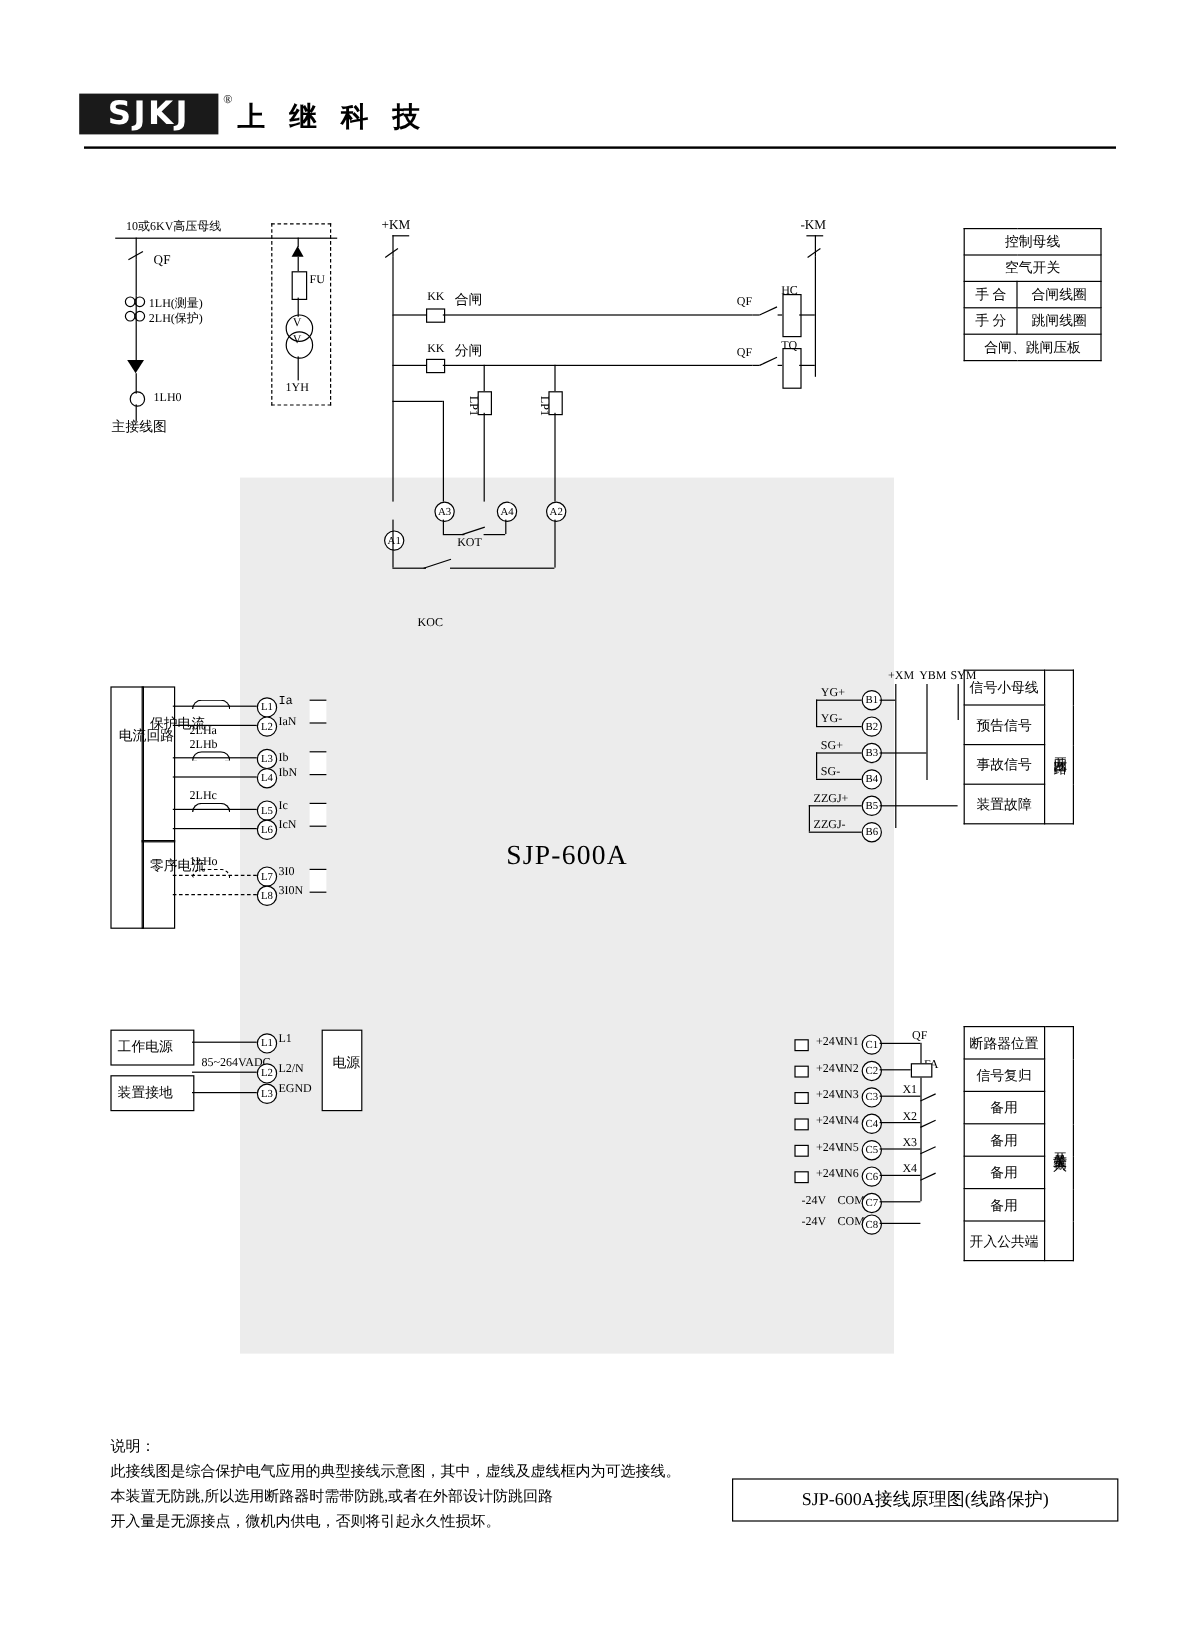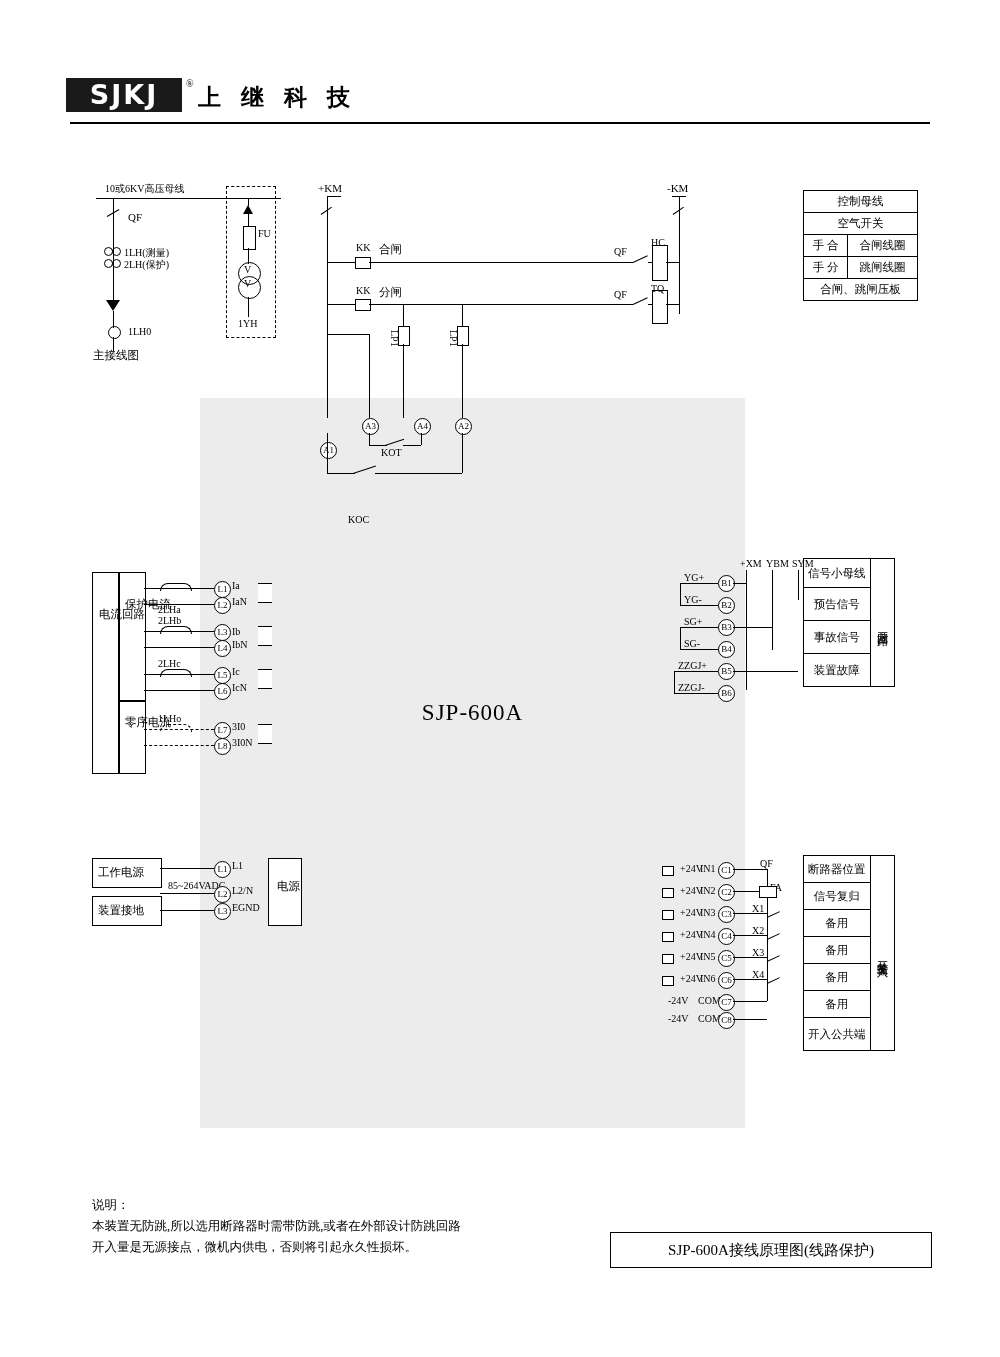--- a/index.html
+++ b/index.html
@@ -233,21 +233,21 @@
     <div class="hl" style="left:144px;top:690px;width:70px;"></div>
     <div class="hl d" style="left:144px;top:729px;width:70px;"></div>
     <div class="hl d" style="left:144px;top:745px;width:70px;"></div>
 
     <div style="position:absolute;left:160px;top:583px;width:30px;height:7px;border:1px solid #000;border-bottom:none;border-radius:15px 15px 0 0;"></div>
     <div style="position:absolute;left:160px;top:626px;width:30px;height:7px;border:1px solid #000;border-bottom:none;border-radius:15px 15px 0 0;"></div>
     <div style="position:absolute;left:160px;top:669px;width:30px;height:7px;border:1px solid #000;border-bottom:none;border-radius:15px 15px 0 0;"></div>
     <div style="position:absolute;left:160px;top:724px;width:30px;height:7px;border:1px dashed #000;border-bottom:none;border-radius:15px 15px 0 0;"></div>
 
     <div class="term" style="left:214px;top:581px;">L1</div>
-    <div class="lbl s" style="left:232px;top:580px;">Ia</div>
+    <div class="lbl s" style="left:232px;top:580px;font-family:Liberation Mono, monospace;">Ia</div>
     <div class="term" style="left:214px;top:597px;">L2</div>
     <div class="lbl s" style="left:232px;top:596px;">IaN</div>
     <div class="term" style="left:214px;top:624px;">L3</div>
     <div class="lbl s" style="left:232px;top:626px;">Ib</div>
     <div class="term" style="left:214px;top:640px;">L4</div>
     <div class="lbl s" style="left:232px;top:639px;">IbN</div>
     <div class="term" style="left:214px;top:667px;">L5</div>
     <div class="lbl s" style="left:232px;top:666px;">Ic</div>
     <div class="term" style="left:214px;top:683px;">L6</div>
     <div class="lbl s" style="left:232px;top:682px;">IcN</div>
@@ -417,18 +417,19 @@
           </tr>
       <tr>
             <td style="height:26px;">开入公共端</td>
           </tr>
     </tbody>
       </table>
   </div>
 
   <div class="note">
     <div>说明：</div>
+    <div>此接线图是综合保护电气应用的典型接线示意图，其中，虚线及虚线框内为可选接线。</div>
     <div>本装置无防跳,所以选用断路器时需带防跳,或者在外部设计防跳回路</div>
     <div>开入量是无源接点，微机内供电，否则将引起永久性损坏。</div>
   </div>
   <div class="fig-cap">SJP-600A接线原理图(线路保护)</div>
 
 </div>
 
 </body></html>

